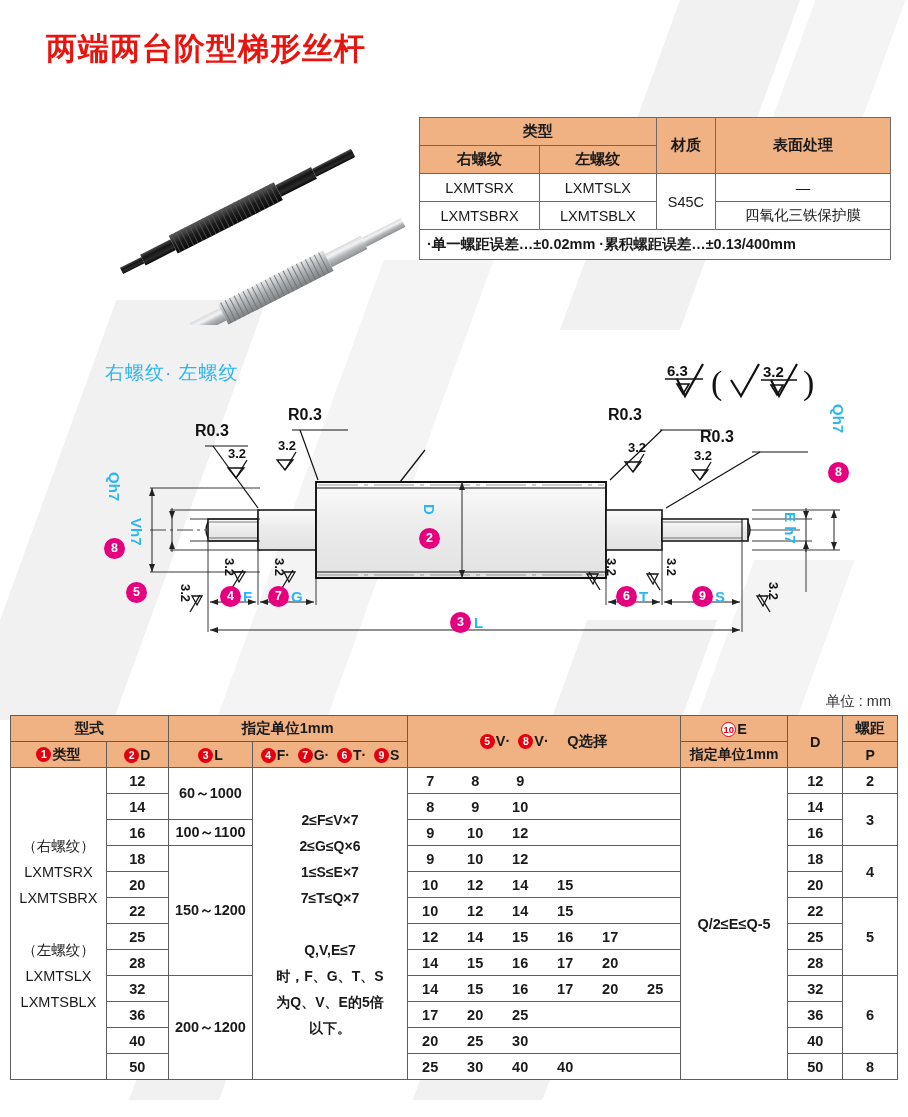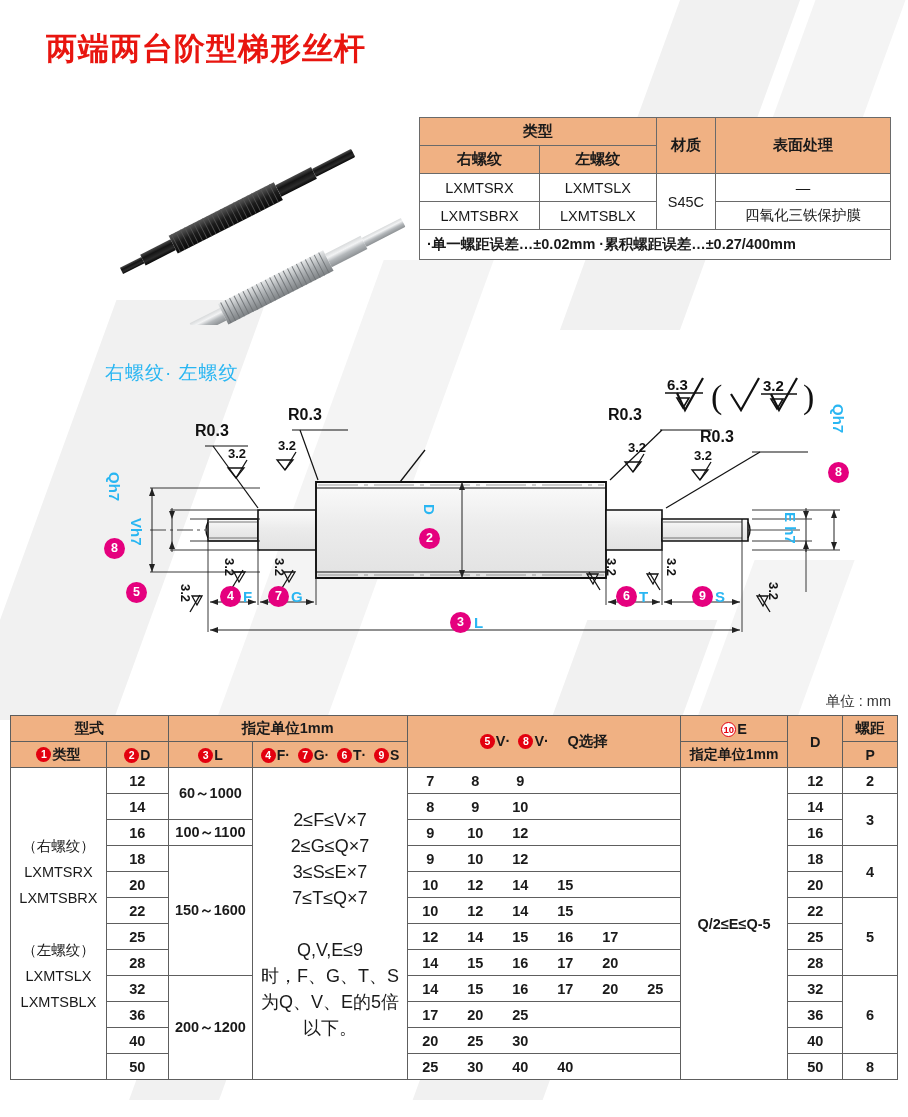--- a/index.html
+++ b/index.html
@@ -41,21 +41,21 @@
   }
   #topTable .hd { background:#f0b183; font-weight:bold; font-size:15px; }
   #topTable .note { text-align:left; padding-left:7px; font-weight:bold; font-size:14.5px; height:30px; }
 
   
   #drawLabel {
     position:absolute; left:105px; top:360px; z-index:5;
     font-size:19px; font-weight:normal; color:#29b6f2;
     letter-spacing:1px; white-space:nowrap;
   }
-  #roughSym { position:absolute; left:663px; top:372px; z-index:5; }
+  #roughSym { position:absolute; left:663px; top:358px; z-index:5; }
   #drawing { position:absolute; left:0; top:400px; width:908px; height:270px; z-index:4; }
 
   
   #unitCap {
     position:absolute; right:17px; top:692px; z-index:5;
     font-size:14.5px; color:#333;
   }
 
   
   #mainTable {
@@ -64,21 +64,21 @@
     font-size:14px; background:#fff;
   }
   #mainTable td, #mainTable th {
     border:1px solid #5e5e5e; text-align:center; font-weight:normal;
     padding:1px 2px; background:#fff;
   }
   #mainTable .hd { background:#f0b183; font-weight:bold; height:26px; font-size:14.5px; }
   #mainTable .hd2 { background:#f0b183; font-weight:bold; height:26px; font-size:14px; }
   #mainTable td.body { height:26px; font-size:14.5px; font-weight:bold; }
   #mainTable td.typecell { font-size:14.5px; line-height:26px; }
-  #mainTable td.formula { font-size:18px; line-height:26px; font-weight:normal; }
+  #mainTable td.formula { font-size:14px; line-height:26px; font-weight:bold; }
   #mainTable td.vq { text-align:left; padding-left:0; }
   .vqrow { display:flex; }
   .vqcell { width:45px; text-align:center; font-weight:bold; font-size:14.5px; }
 
   
   .cn {
     display:inline-block; width:15px; height:15px; line-height:15px;
     border-radius:50%; background:#e3000f; color:#fff;
     font-size:10.5px; font-weight:bold; text-align:center;
     vertical-align:1px; margin-right:1px;
@@ -224,21 +224,21 @@
     <td>LXMTSLX</td>
     <td rowspan="2">S45C</td>
     <td>—</td>
   </tr>
   <tr>
     <td>LXMTSBRX</td>
     <td>LXMTSBLX</td>
     <td>四氧化三铁保护膜</td>
   </tr>
   <tr>
-    <td class="note" colspan="4">·单一螺距误差…±0.02mm ·累积螺距误差…±0.27/400mm</td>
+    <td class="note" colspan="4">·单一螺距误差…±0.02mm ·累积螺距误差…±0.13/400mm</td>
   </tr>
 </tbody>
   </table>
 
 <div id="drawLabel">右螺纹·  左螺纹</div>
 
 <div id="roughSym">
   <svg width="180" height="48" viewBox="0 0 180 48">
     <text id="rs1" x="4" y="18" font-family="Liberation Sans, sans-serif" font-size="15" font-weight="bold" fill="#111">6.3</text>
     <line x1="2" y1="21" x2="40" y2="21" stroke="#111" stroke-width="1.6"></line>
@@ -495,25 +495,25 @@
           <div>LXMTSBRX</div>
           <div>&nbsp;</div>
           <div>（左螺纹）</div>
           <div>LXMTSLX</div>
           <div>LXMTSBLX</div>
         </td>
         <td class="body">12</td>
         <td rowspan="2" class="body">60～1000</td>
         <td rowspan="12" class="formula">
           <div>2≤F≤V×7</div>
-          <div>2≤G≤Q×7</div>
-          <div>3≤S≤E×7</div>
+          <div>2≤G≤Q×6</div>
+          <div>1≤S≤E×7</div>
           <div>7≤T≤Q×7</div>
           <div>&nbsp;</div>
-          <div>Q,V,E≤9</div>
+          <div>Q,V,E≤7</div>
           <div>时，F、G、T、S</div>
           <div>为Q、V、E的5倍</div>
           <div>以下。</div>
         </td>
         <td class="vq">
           <div class="vqrow">
             <div class="vqcell">7</div>
             <div class="vqcell">8</div>
             <div class="vqcell">9</div>
             <div class="vqcell">&nbsp;</div>
@@ -550,21 +550,21 @@
             <div class="vqcell">12</div>
             <div class="vqcell">&nbsp;</div>
             <div class="vqcell">&nbsp;</div>
             <div class="vqcell">&nbsp;</div>
           </div>
         </td>
         <td class="body">16</td>
       </tr>
       <tr>
         <td class="body">18</td>
-        <td rowspan="5" class="body">150～1600</td>
+        <td rowspan="5" class="body">150～1200</td>
         <td class="vq">
           <div class="vqrow">
             <div class="vqcell">9</div>
             <div class="vqcell">10</div>
             <div class="vqcell">12</div>
             <div class="vqcell">&nbsp;</div>
             <div class="vqcell">&nbsp;</div>
             <div class="vqcell">&nbsp;</div>
           </div>
         </td>

